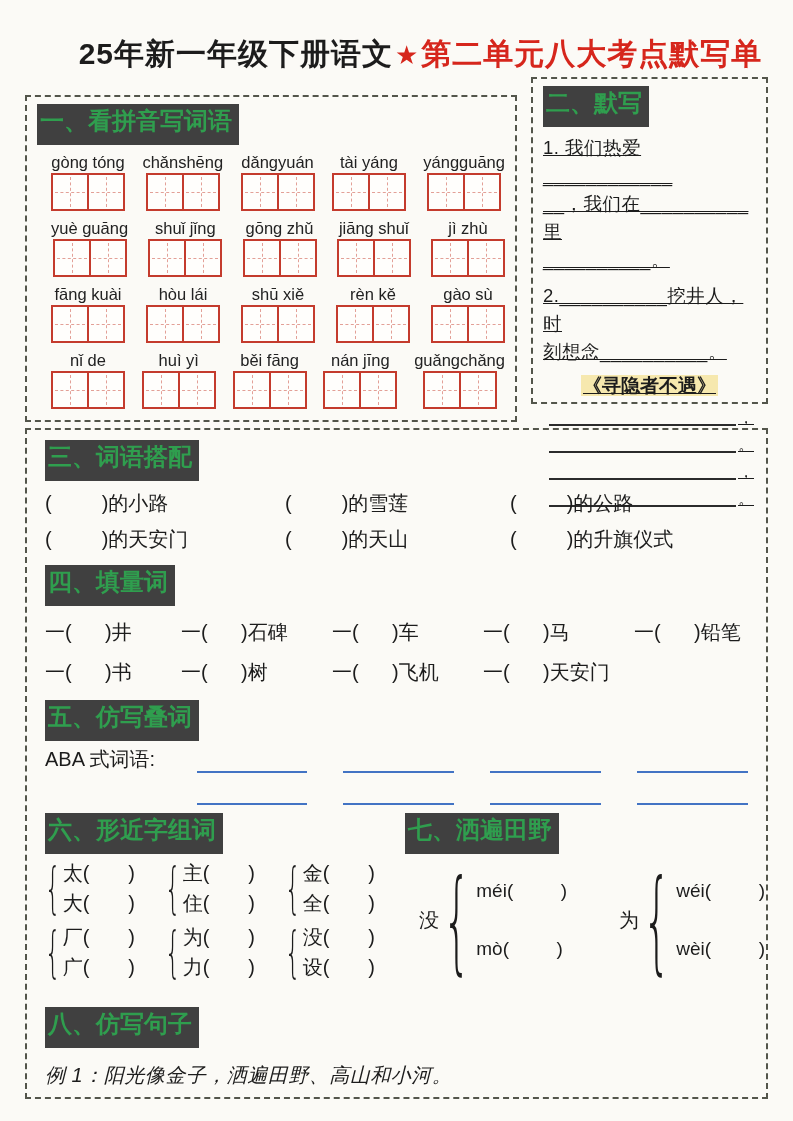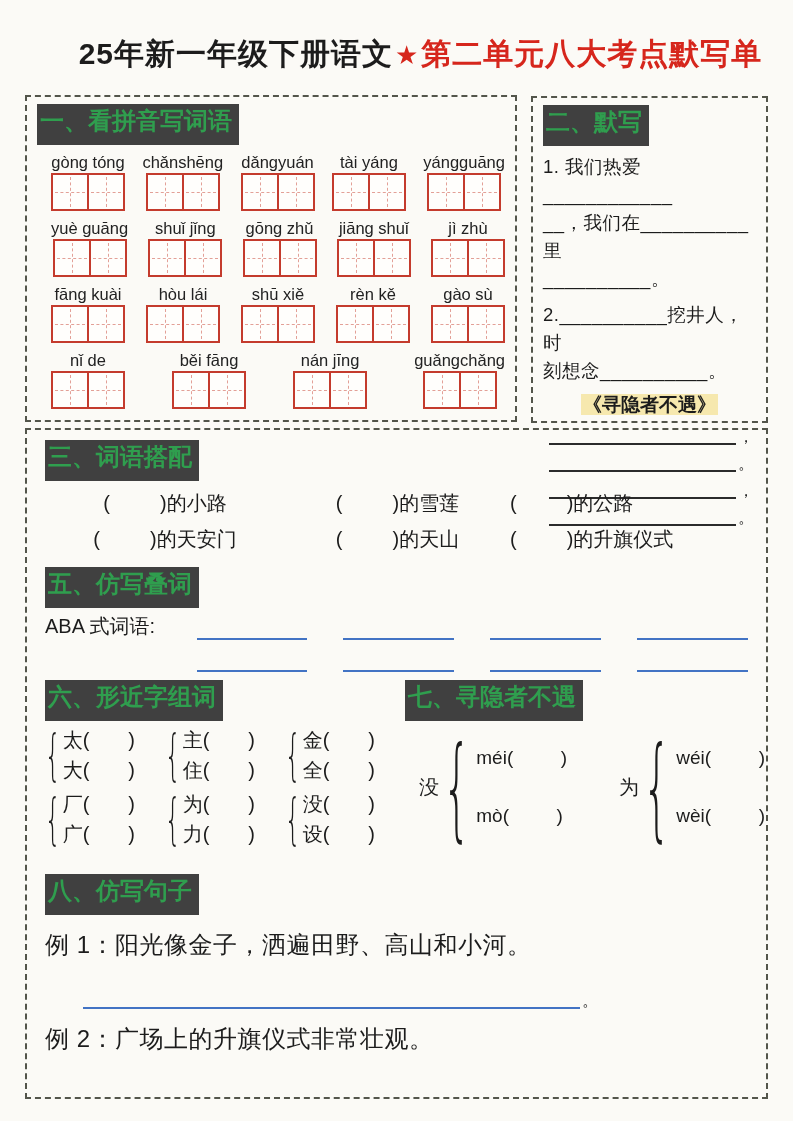--- a/index.html
+++ b/index.html
@@ -19,21 +19,21 @@
   }
   .title-red { color:#d6261c; }
   .title-star { color:#d6261c; font-size:26px; padding:0 2px; }
 
   .panel {
     position:absolute;
     border:2.5px dashed #53554b;
     background:transparent;
   }
   #panel-pinyin  { left:25px;  top:95px;  width:492px; height:327px; padding:7px 10px; }
-  #panel-dictate { left:531px; top:96px;  width:237px; height:327px; padding:7px 10px; }
+  #panel-dictate { left:531px; top:77px;  width:237px; height:327px; padding:7px 10px;text-decoration:underline; }
   #panel-main    { left:25px;  top:428px; width:743px; height:671px; padding:4px 18px; }
 
   .green-head {
     display:inline-block;
     background:#404040; color:#2f9e4e;
     font-weight:bold; font-size:24px;
     padding:1px 7px 8px 3px;
   }
 
   
@@ -60,21 +60,21 @@
   .dict-text { font-size:18.5px; line-height:1.52; margin-top:7px; white-space:pre-line; letter-spacing:0.5px; }
   .poem-title { text-align:center; margin-top:7px; }
   .poem-title span { background:#f6e8ae; font-weight:bold; font-size:19px; padding:0 2px; }
   .poem-line { display:flex; align-items:flex-end; margin:0 2px 0 6px; height:27px; }
   .ink-line { flex:1; border-bottom:2px solid #2b2b2b; height:100%; }
   .punct { font-size:16px; line-height:1; padding-left:2px; }
 
   
   .sec { margin-top:6px; }
   .match-row { display:flex; margin-top:9px; font-size:20px; }
-  .match-item { white-space:pre;text-align:center; }
+  .match-item { white-space:pre; }
   .match-item.c1 { width:240px; }
   .match-item.c2 { width:225px; }
 
   .m-row { display:flex; margin-top:13px; font-size:20px; }
   .m-item { white-space:pre; width:151px; }
   .m-item:first-child { width:136px; }
   .m-item:last-child { width:auto; }
 
   .aba-row { display:flex; align-items:flex-end; height:30px; margin-top:2px; }
   .aba-label { width:140px; font-size:20px; }
@@ -96,21 +96,21 @@
   .s7-groups { display:flex; margin-top:10px; margin-left:14px; }
   .poly-group { display:flex; align-items:center; }
   .poly-group + .poly-group { margin-left:52px; }
   .poly-char { font-size:20px; }
   .brace7 {
     font-family:"DejaVu Sans",sans-serif; font-size:112px; font-weight:200;
     transform:scaleX(0.4); line-height:1; margin:0 -16px 0 -18px; color:#1c1c1c;
   }
   .poly-readings { display:flex; flex-direction:column; gap:36px; font-size:19px; white-space:pre; }
 
-  .example { font-size:24px; margin-top:14px; letter-spacing:0.5px; }
+  .example { font-size:20px; margin-top:14px; letter-spacing:0.5px;font-style:italic; }
   .answer-line { display:flex; align-items:flex-end; width:515px; margin:24px 0 2px 38px; height:24px; }
   .ans-blue { flex:1; border-bottom:2.5px solid #4273c4; height:100%; position:relative; }
 </style>
 </head>
 <body>
 
 <div class="page-title">
   <span>25年新一年级下册语文</span><span class="title-star">★</span><span class="title-red">第二单元八大考点默写单</span>
 </div>
 
@@ -227,20 +227,27 @@
         <div class="boxpair">
           <div class="tian"></div>
           <div class="tian"></div>
         </div>
       </div>
   </div>
 
   <div class="pinyin-row">
     <div class="word-unit">
         <div class="pinyin">nǐ de</div>
+        <div class="boxpair">
+          <div class="tian"></div>
+          <div class="tian"></div>
+        </div>
+      </div>
+    <div class="word-unit">
+        <div class="pinyin">huì yì</div>
         <div class="boxpair">
           <div class="tian"></div>
           <div class="tian"></div>
         </div>
       </div>
     <div class="word-unit">
         <div class="pinyin">běi fāng</div>
         <div class="boxpair">
           <div class="tian"></div>
           <div class="tian"></div>
@@ -298,20 +305,36 @@
       <span class="match-item c2">(         )的雪莲</span>
       <span class="match-item">(         )的公路</span>
     </div>
     <div class="match-row">
       <span class="match-item c1">(         )的天安门</span>
       <span class="match-item c2">(         )的天山</span>
       <span class="match-item">(         )的升旗仪式</span>
     </div>
   </div>
 
+  <div class="sec" style="margin-top:12px;">
+    <span class="green-head">四、填量词</span>
+    <div class="m-row">
+      <span class="m-item">一(      )井</span>
+      <span class="m-item">一(      )石碑</span>
+      <span class="m-item">一(      )车</span>
+      <span class="m-item">一(      )马</span>
+      <span class="m-item">一(      )铅笔</span>
+    </div>
+    <div class="m-row">
+      <span class="m-item">一(      )书</span>
+      <span class="m-item">一(      )树</span>
+      <span class="m-item">一(      )飞机</span>
+      <span class="m-item">一(      )天安门</span>
+    </div>
+  </div>
 
   <div class="sec" style="margin-top:14px;">
     <span class="green-head">五、仿写叠词</span>
     <div class="aba-row">
       <span class="aba-label">ABA 式词语:</span>
       <div class="blue-line first"></div>
       <div class="blue-line"></div>
       <div class="blue-line"></div>
       <div class="blue-line"></div>
     </div>
@@ -351,21 +374,21 @@
             <div class="pair-cells"><span>为(       )</span><span>力(       )</span></div>
           </div>
         <div class="pair-group">
             <span class="brace6">{</span>
             <div class="pair-cells"><span>没(       )</span><span>设(       )</span></div>
           </div>
       </div>
     </div>
 
     <div class="s7-col">
-      <span class="green-head">七、寻隐者不遇</span>
+      <span class="green-head">七、洒遍田野</span>
       <div class="s7-groups">
         <div class="poly-group">
           <span class="poly-char">没</span>
           <span class="brace7">{</span>
           <div class="poly-readings">
             <span>méi(         )</span>
             <span>mò(         )</span>
           </div>
         </div>
         <div class="poly-group">

